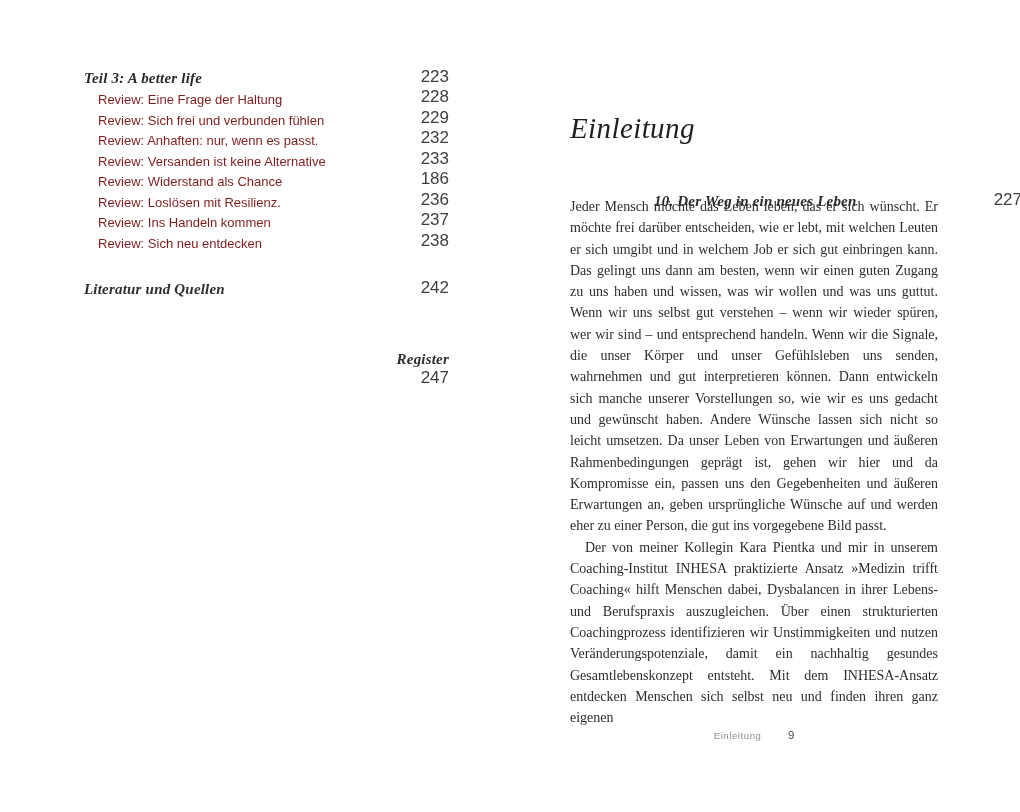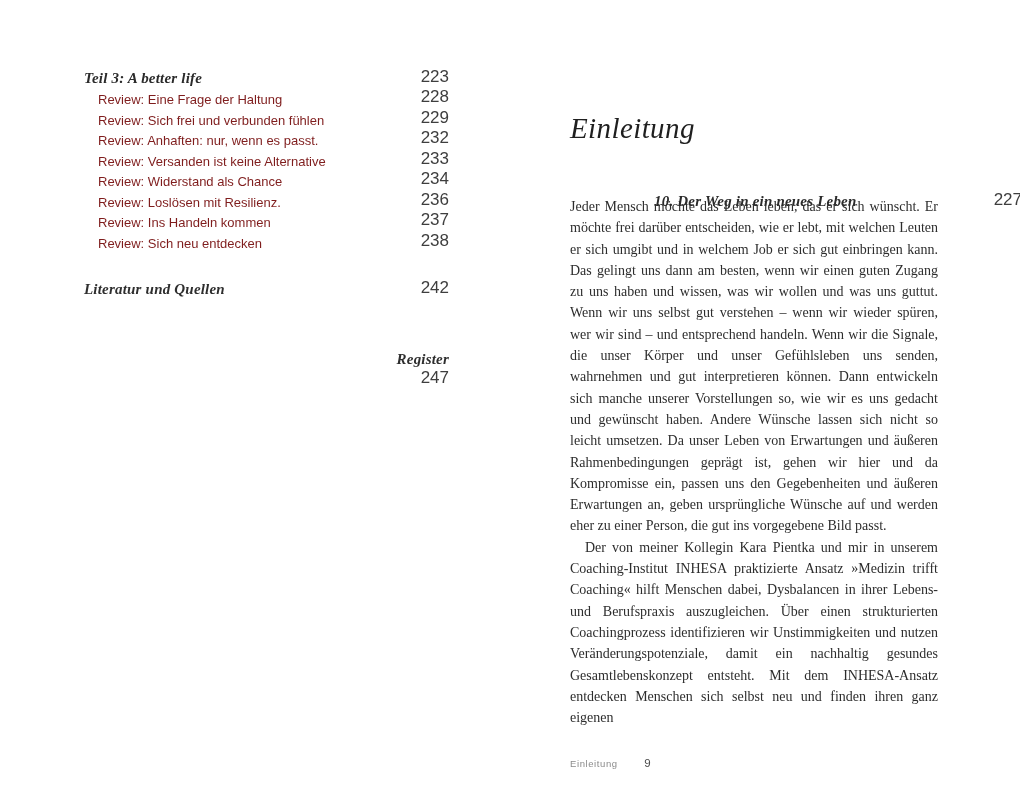--- a/index.html
+++ b/index.html
@@ -91,23 +91,22 @@
     line-height: 21.3px;
     color: #2d2d2d;
   }
   .body-text p + p { text-indent: 15px; }
 
   .page-footer {
     position: absolute;
     left: 570px;
     top: 725px;
     width: 368px;
-    text-align: left;
+    text-align: center;
     font-family: "Liberation Sans", sans-serif;
-    margin-top: 28px;
   }
   .footer-section {
     font-size: 9.5px;
     color: #8b8b8b;
     letter-spacing: 0.6px;
   }
   .footer-pagenum {
     display: inline-block;
     margin-left: 22px;
     font-size: 11.5px;
@@ -145,21 +144,21 @@
         <span class="toc-page">232</span>
       </div>
       <div class="toc-row review">
         <span class="toc-label">Review: Versanden ist keine Alternative</span>
         <span class="leader"></span>
         <span class="toc-page">233</span>
       </div>
       <div class="toc-row review">
         <span class="toc-label">Review: Widerstand als Chance</span>
         <span class="leader"></span>
-        <span class="toc-page">234</span>
+        <span class="toc-page">186</span>
       </div>
       <div class="toc-row review">
         <span class="toc-label">Review: Loslösen mit Resilienz.</span>
         <span class="leader"></span>
         <span class="toc-page">236</span>
       </div>
       <div class="toc-row review">
         <span class="toc-label">Review: Ins Handeln kommen</span>
         <span class="leader"></span>
         <span class="toc-page">237</span>

